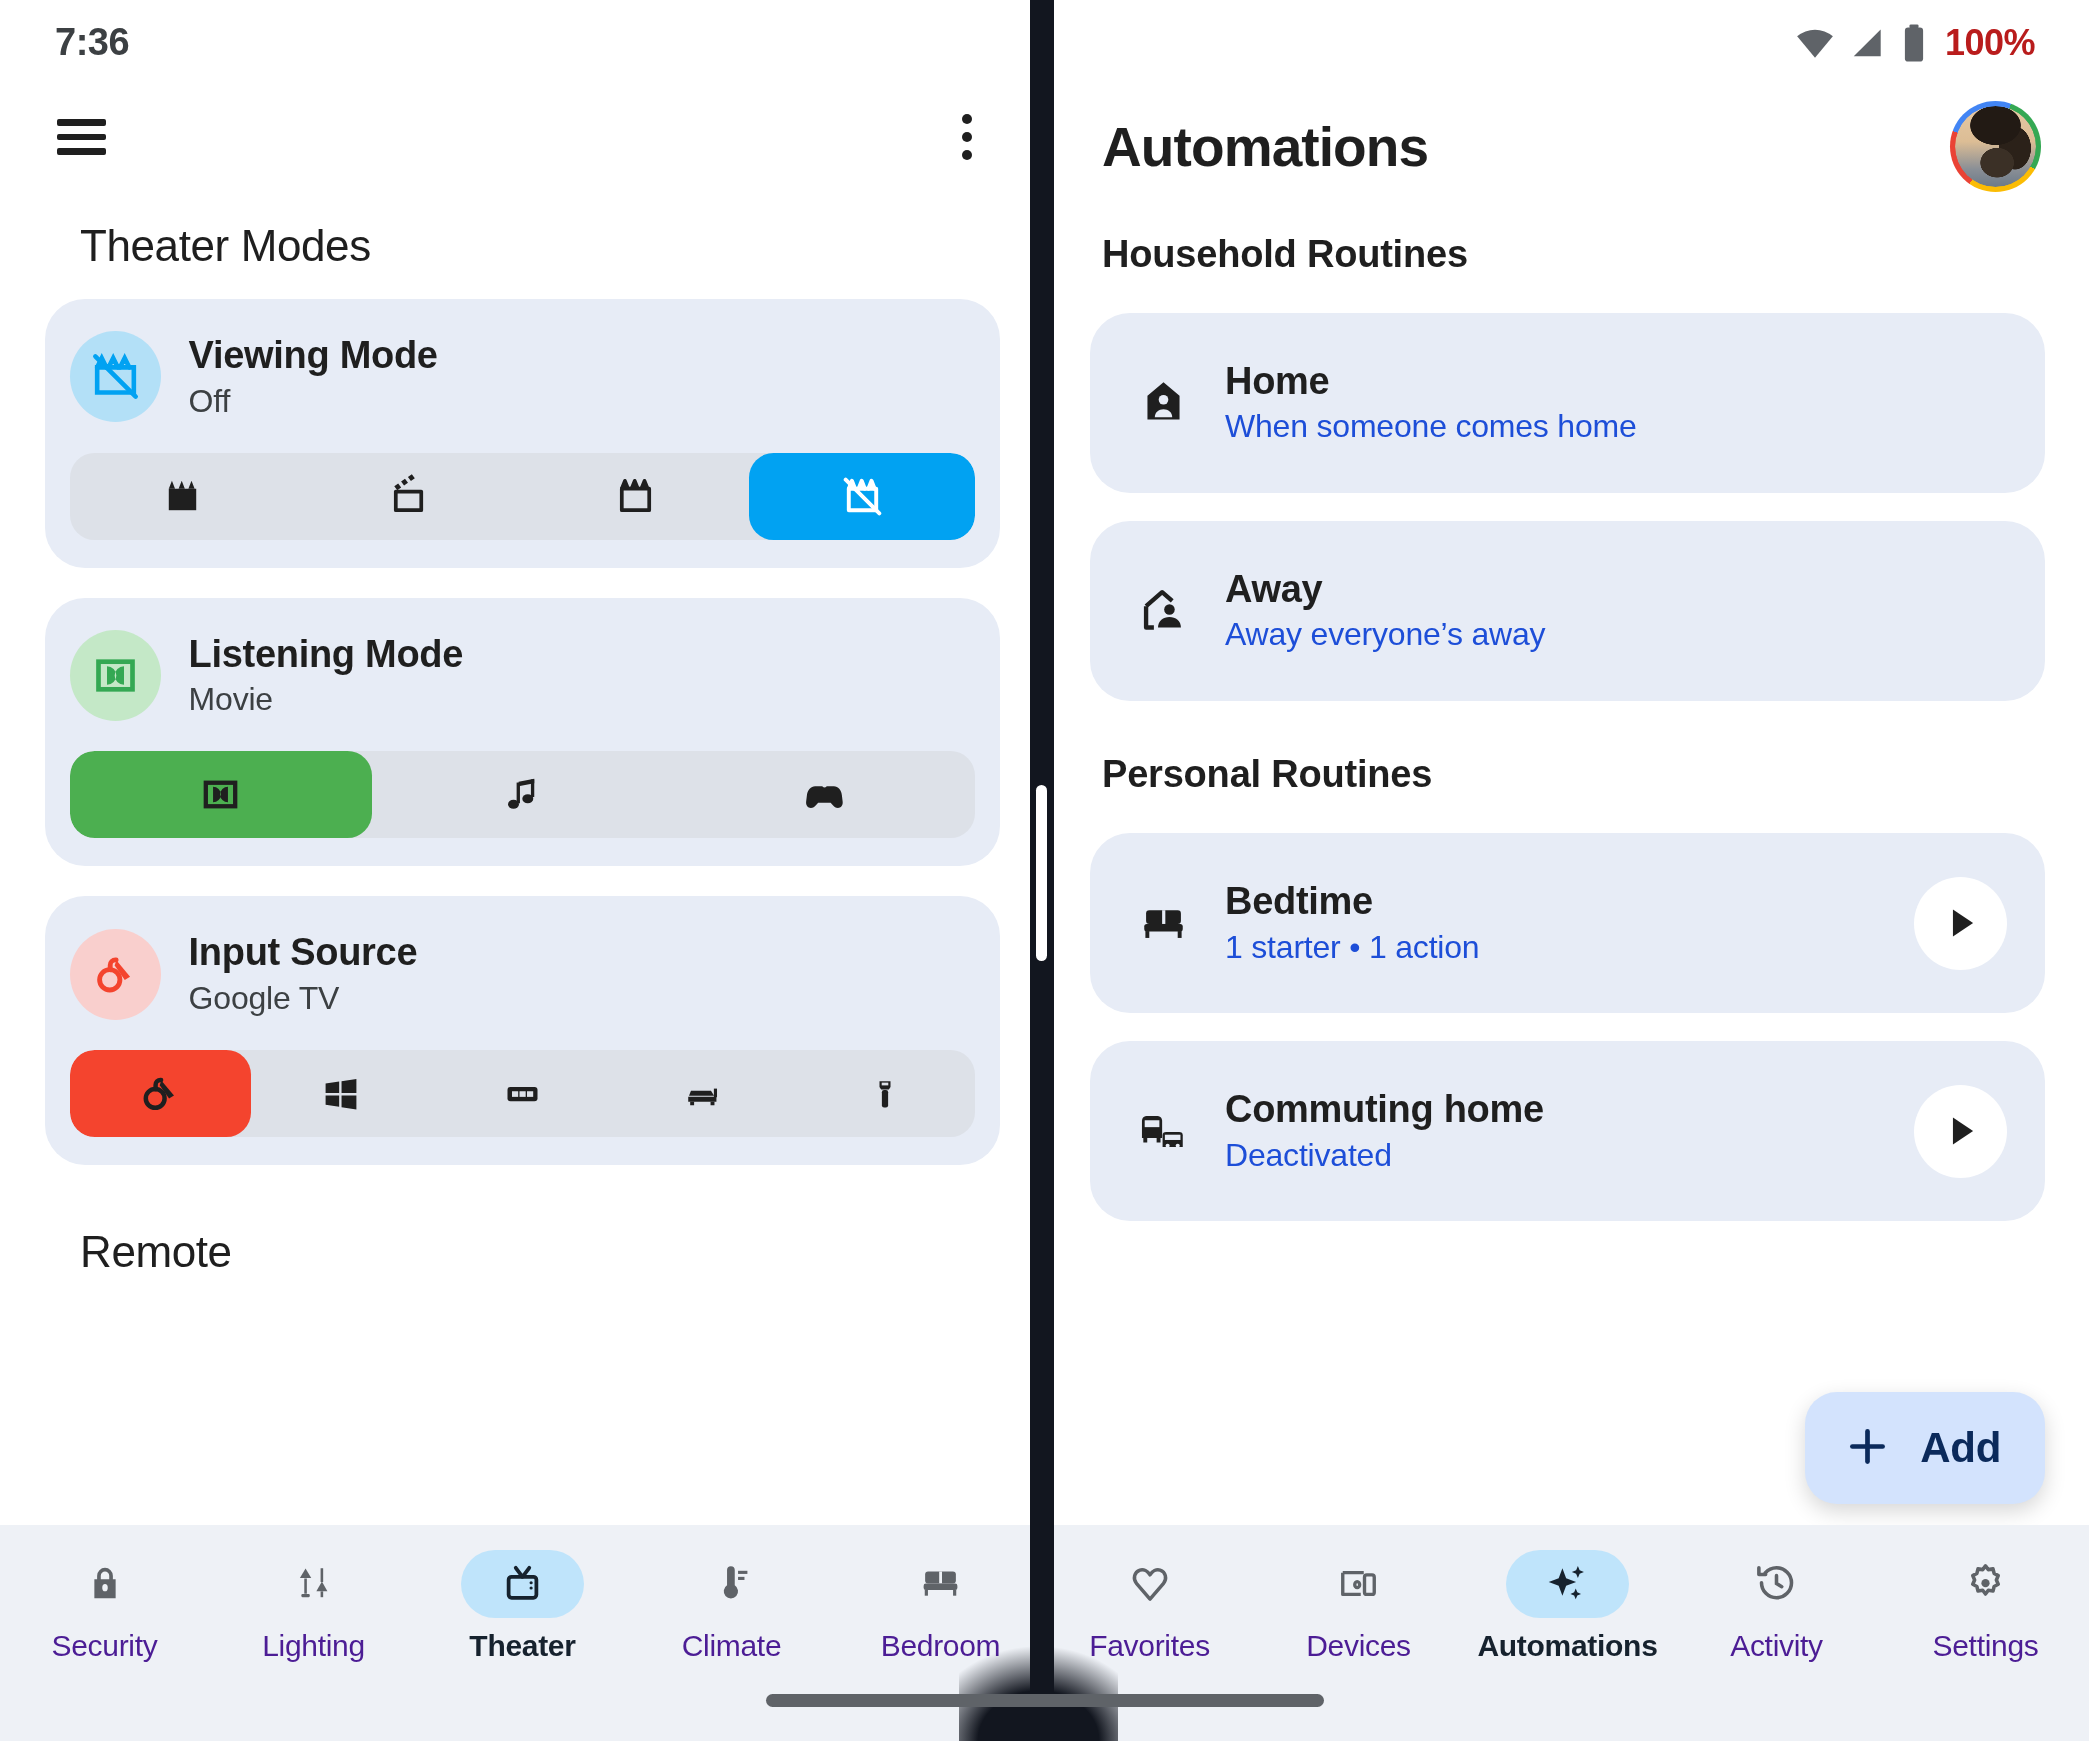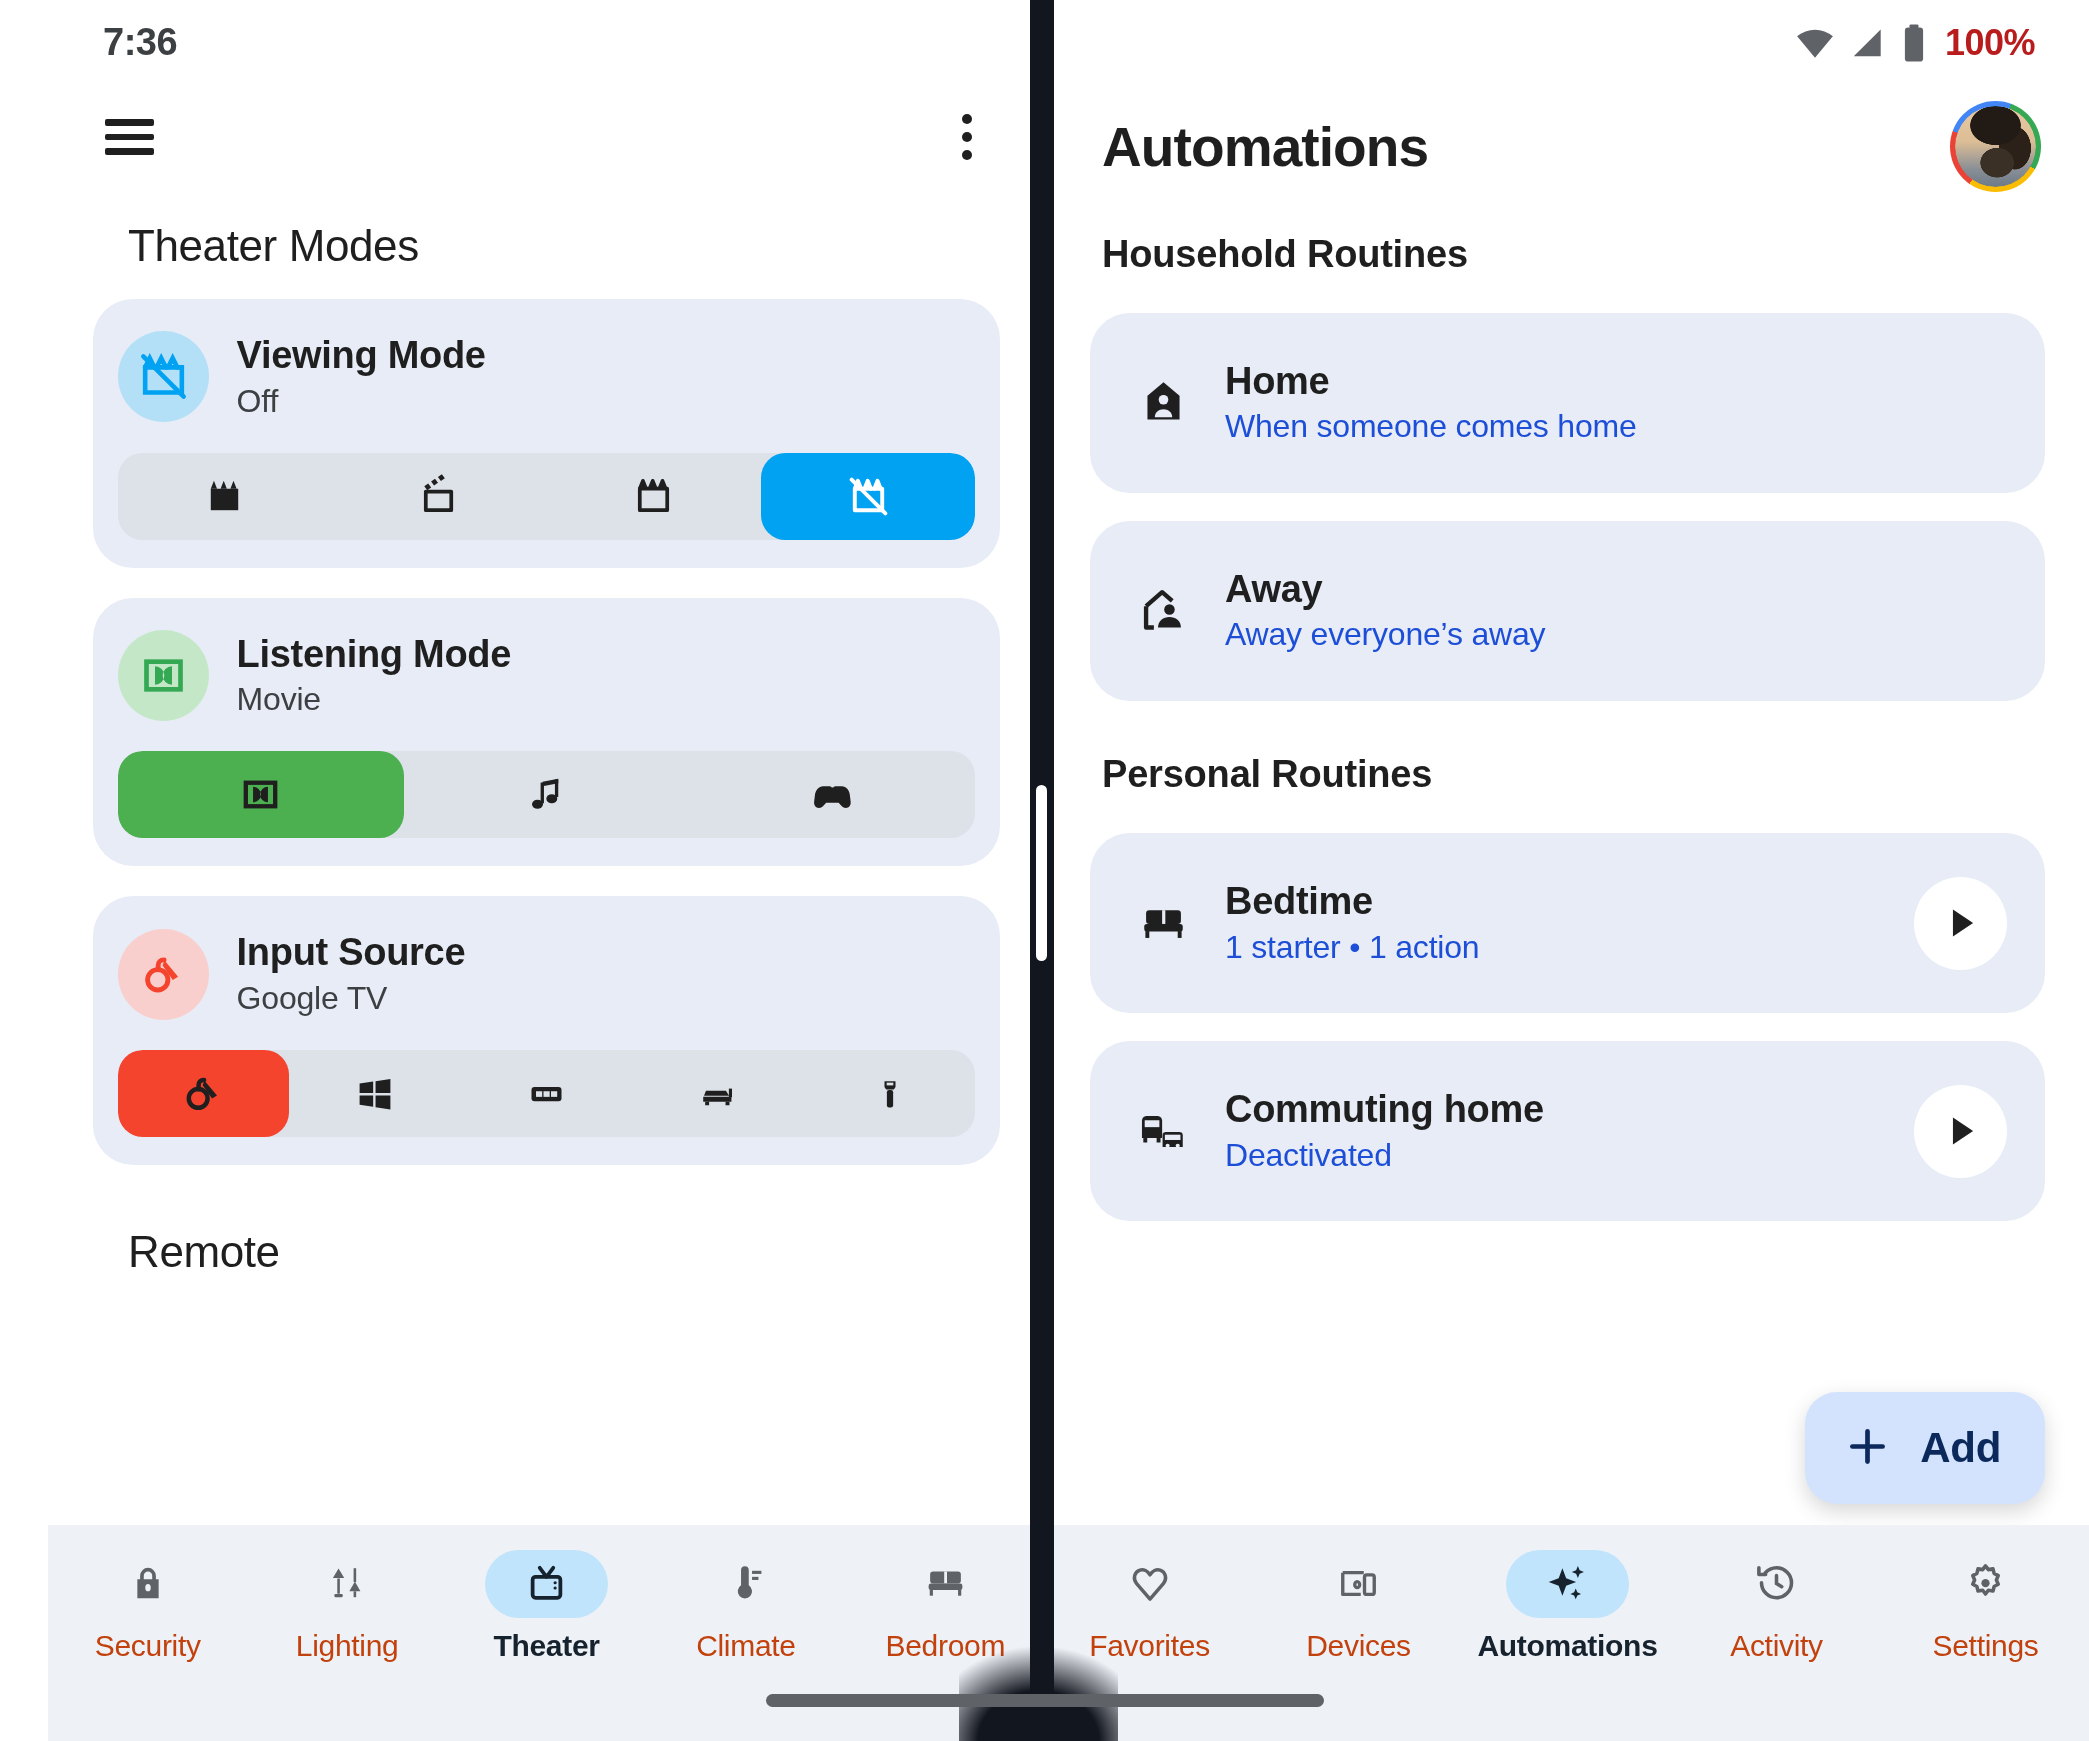--- a/index.html
+++ b/index.html
@@ -6,21 +6,21 @@
   html,body { width:2090px; height:1741px; overflow:hidden; }
   body {
     font-family:"Liberation Sans", sans-serif;
     background:#ffffff;
     -webkit-font-smoothing:antialiased;
   }
   .stage { position:relative; width:2090px; height:1741px; display:flex; }
 
   
   .pane { position:relative; height:1741px; background:#ffffff; overflow:hidden; display:flex; flex-direction:column; }
-  .pane-left  { width:1045px; border-top-right-radius:57px;padding-left:48px; }
+  .pane-left  { width:1045px; border-top-right-radius:57px; }
   .pane-right { width:1045px; border-top-left-radius:57px; }
 
   
   .statusbar { height:85px; flex:0 0 85px; display:flex; align-items:center; padding:0 55px; }
   .statusbar.left  { justify-content:flex-start; }
   .statusbar.right { justify-content:flex-end; }
   .clock { font-size:38px; font-weight:700; color:#3c4043; letter-spacing:-0.5px; }
   .status-icons { display:flex; align-items:center; gap:13.2px; }
   .status-icons svg { display:block; }
   .batt-pct { font-size:36px; font-weight:700; color:#b91c1c; letter-spacing:-0.5px; margin-left:3.8px; }
@@ -83,21 +83,21 @@
   .fab { position:absolute; right:45px; bottom:21px; height:112px; background:#d3e3fd; border-radius:32px;
          display:flex; align-items:center; gap:28px; padding:0 44px 0 38px; cursor:pointer;
          box-shadow:0 7.6px 21px rgba(0,0,0,0.16); z-index:6;text-align:right; }
   .fab-label { font-size:42px; font-weight:700; color:#0b2a5b; letter-spacing:-0.3px; }
 
   
   .botnav { flex:0 0 216px; height:216px; background:#eef1f6; display:flex; align-items:flex-start; padding-top:24.6px; }
   .nav-item { flex:1 1 0; display:flex; flex-direction:column; align-items:center; gap:11.4px; cursor:pointer; }
   .nav-pill { width:123px; height:68px; border-radius:34px; display:flex; align-items:center; justify-content:center; }
   .nav-pill.active { background:#bfe4fb; }
-  .nav-label { font-size:30px; color:#c2410c; letter-spacing:-0.3px; }
+  .nav-label { font-size:30px; color:#4c1d95; letter-spacing:-0.3px; }
   .nav-item.active .nav-label { color:#16222e; font-weight:700; }
 
   
   .divider { position:absolute; left:1003px; top:0; width:76px; height:1741px; z-index:20; pointer-events:none; }
   .div-bar { position:absolute; left:26.5px; top:0; width:24.6px; height:1741px; background:#12161f; }
   .div-flare { position:absolute; left:-44px; bottom:0; width:159px; height:132px;
                background:radial-gradient(ellipse 100% 100% at 50% 100%, #12161f 0 38%, rgba(18,22,31,0) 72%); }
   .div-handle { position:absolute; left:33px; top:785px; width:11.4px; height:176px; background:#ffffff; border-radius:5.7px; }
 
   

